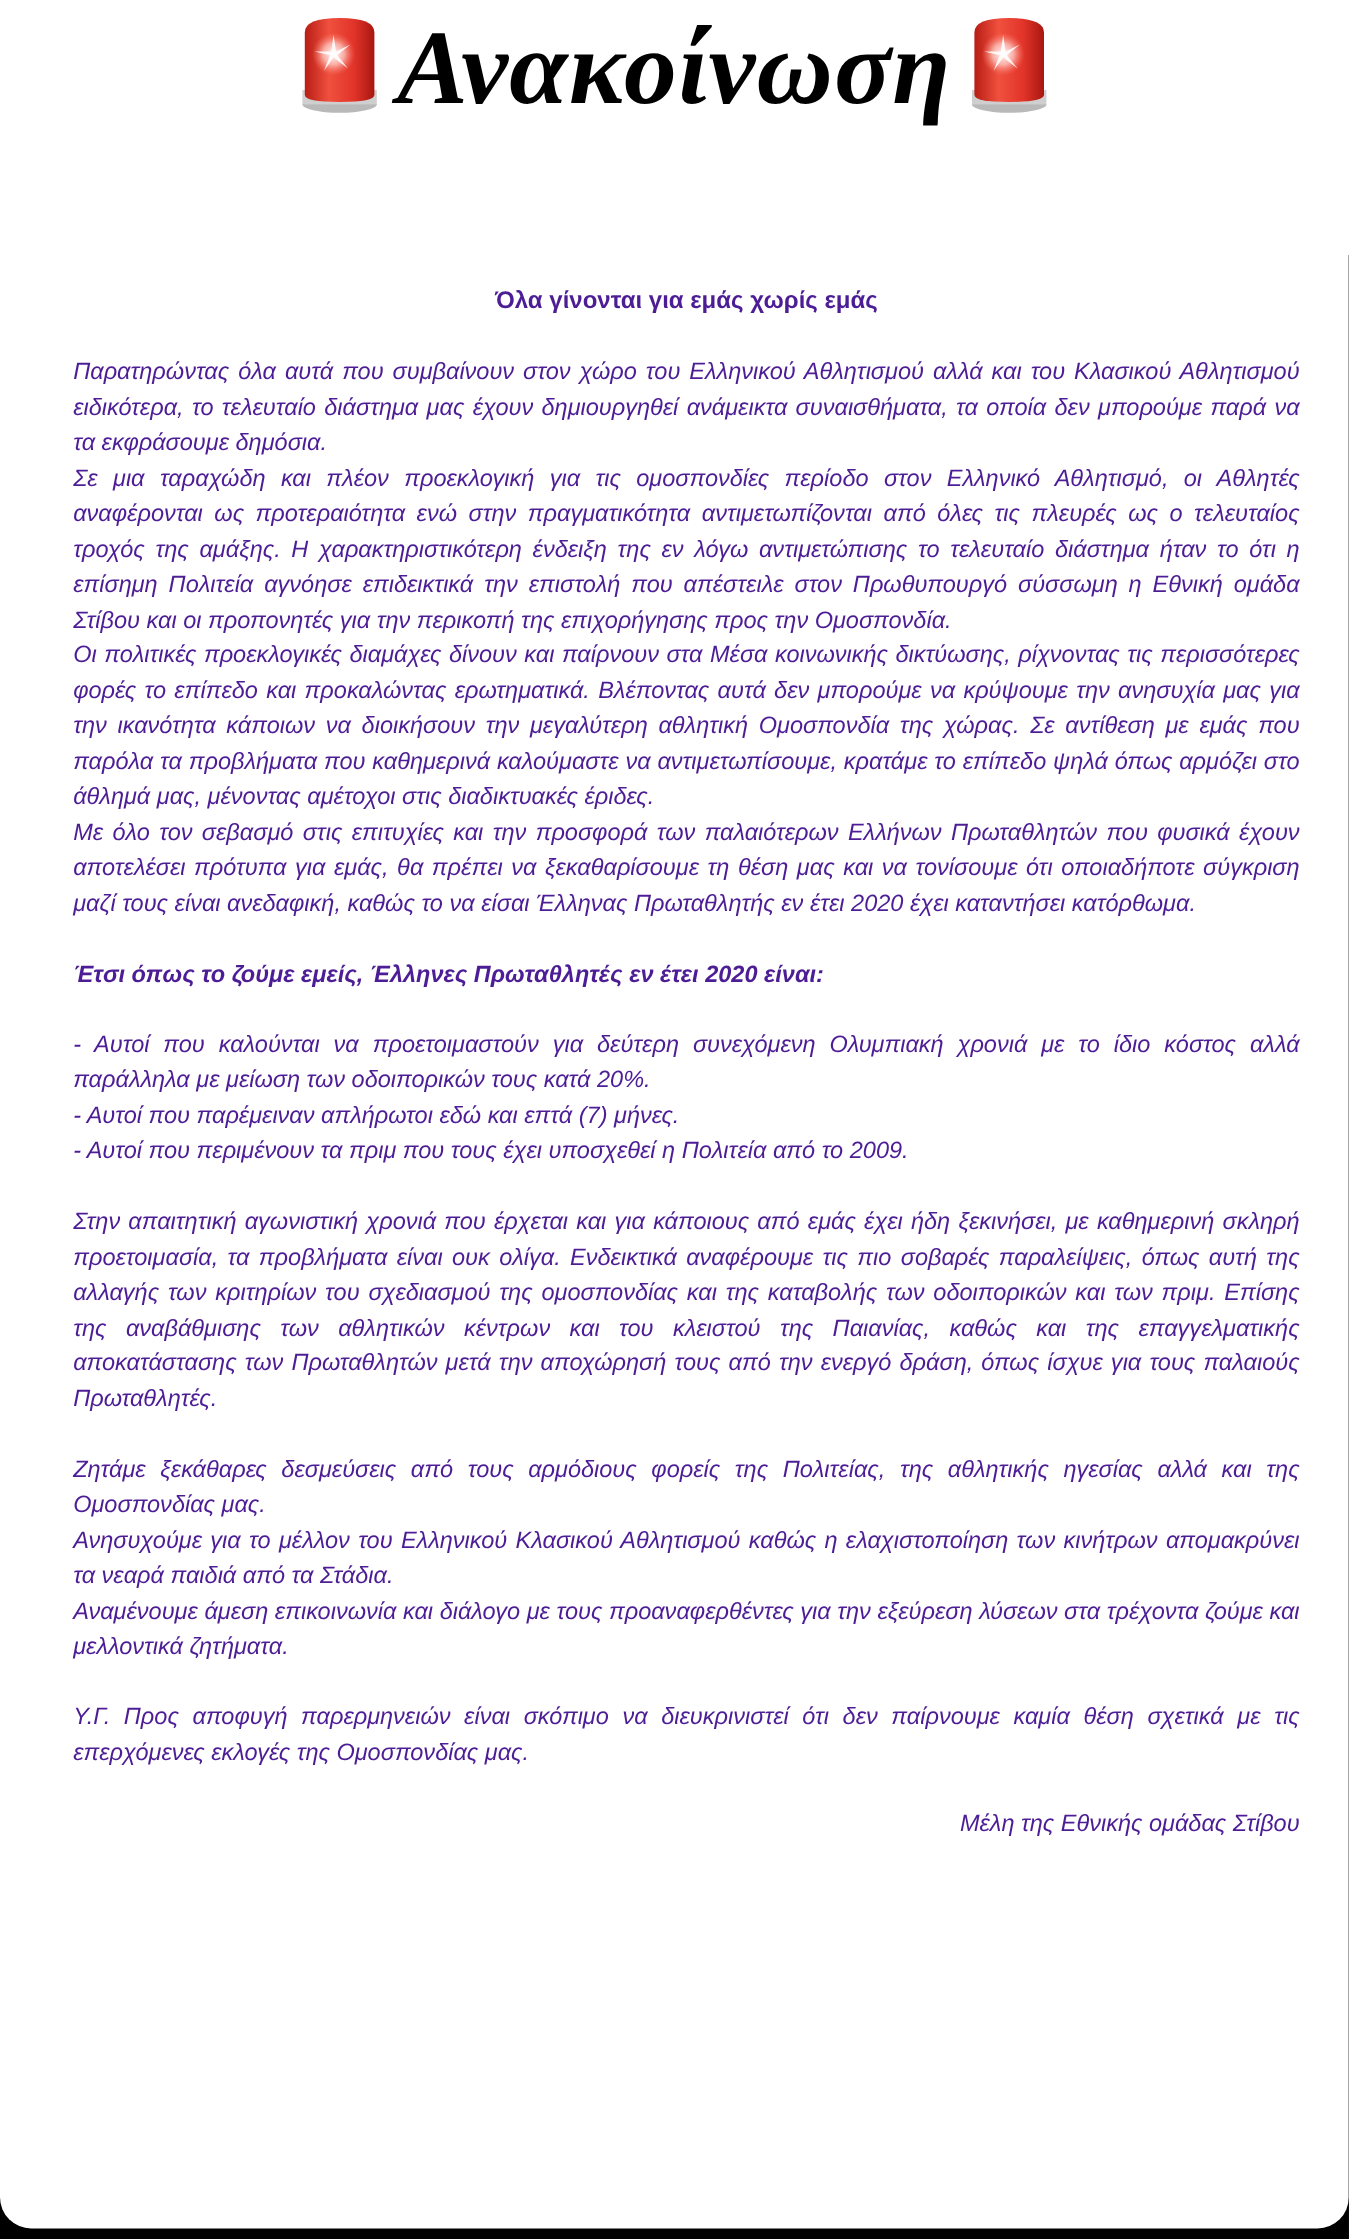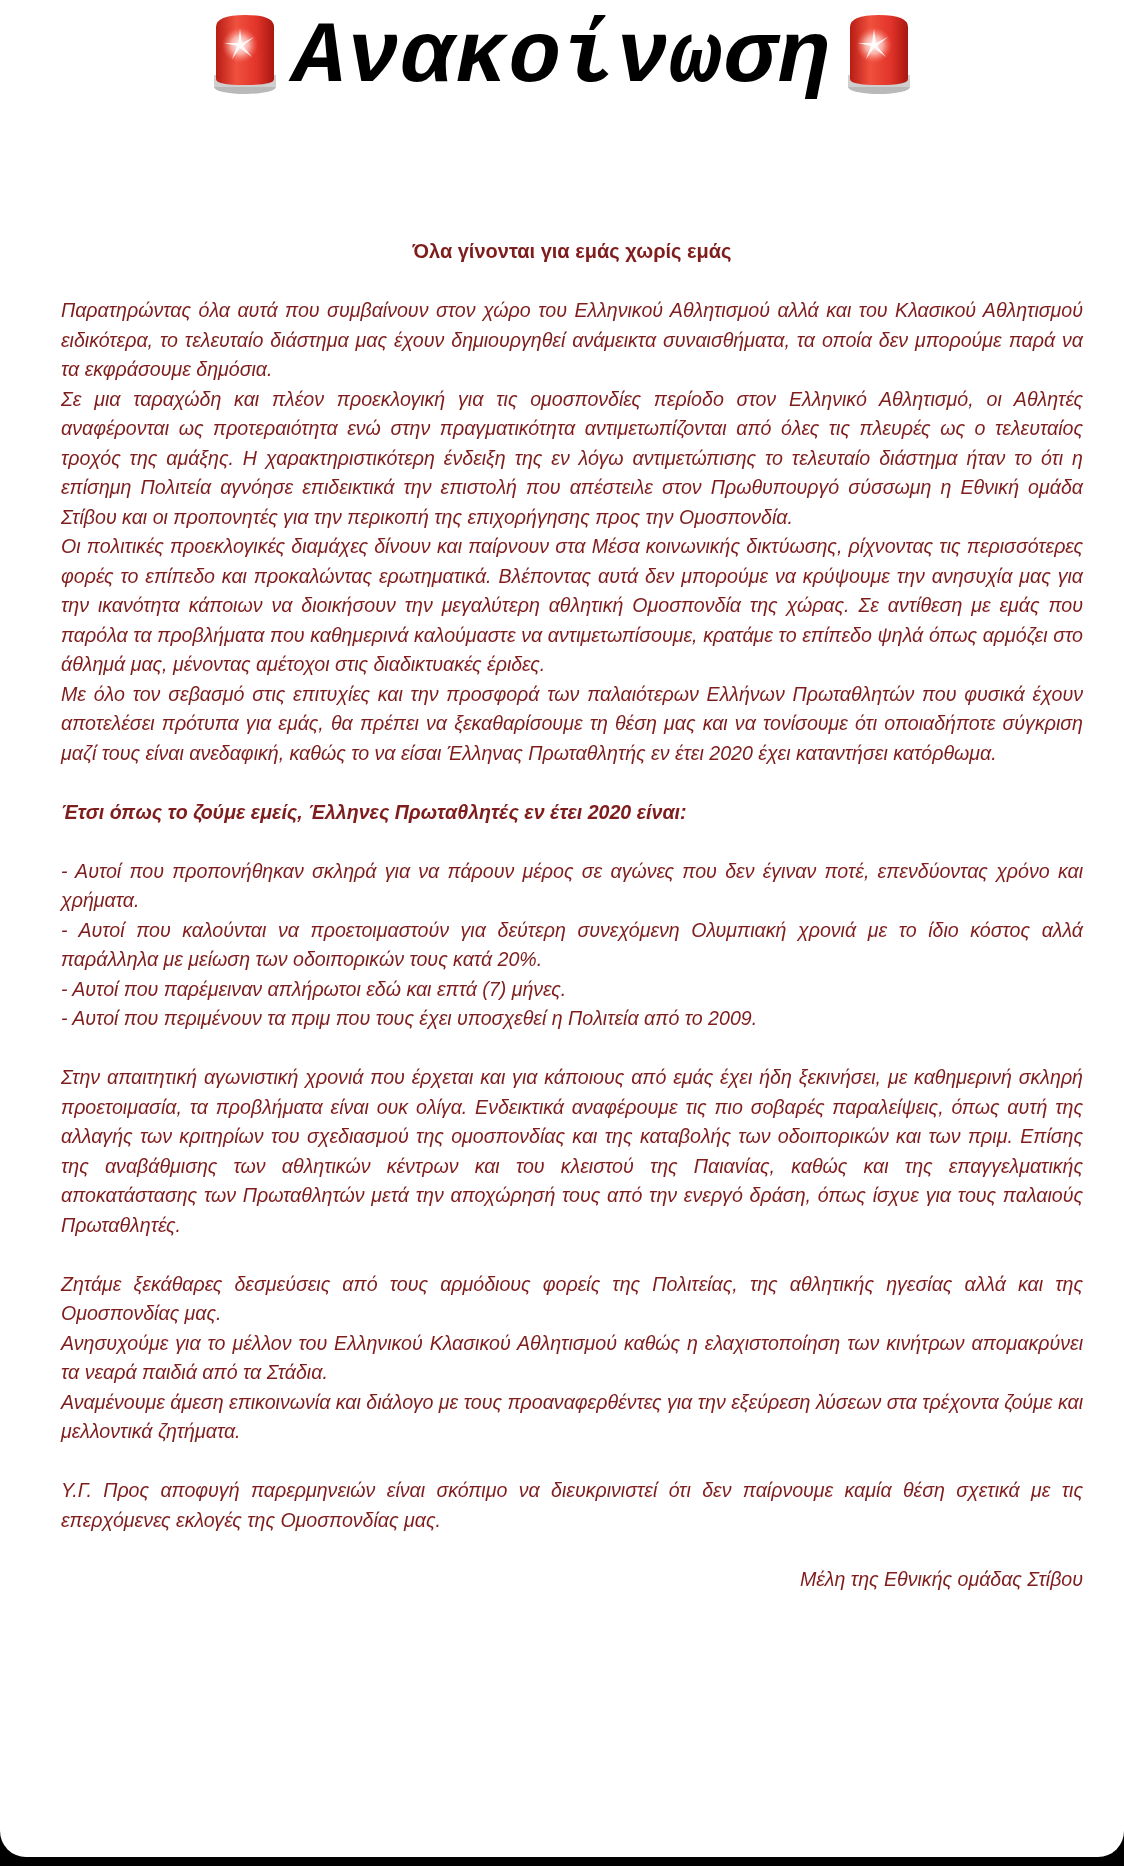--- a/index.html
+++ b/index.html
@@ -6,28 +6,28 @@
   body { width:1124px; height:1866px; position:relative; overflow:hidden; font-family:"Liberation Sans", sans-serif; }
   .page {
     position:absolute; left:0; top:0; width:1124px; height:1857px;
     background:#fff; border-radius:0 0 26px 26px; overflow:hidden;
   }
   .header {
     position:absolute; left:0; top:0; width:1124px; height:120px;
     display:flex; align-items:center; justify-content:center;
   }
   .title {
-    font-family:Liberation Mono, monospace; font-weight:bold; font-style:italic;
+    font-family:Liberation Serif, serif; font-weight:bold; font-style:italic;
     font-size:88px; color:#000; letter-spacing:1px; margin:0 15px; line-height:1;
     position:relative; top:-2px;
   }
   .siren { width:66px; height:82px; position:relative; top:-6px; }
   .doc {
     position:absolute; left:61px; top:230px; width:1022px;
-    font-family:"Liberation Sans", sans-serif; font-size:19.6px; color:#7f1d1d;
+    font-family:"Liberation Sans", sans-serif; font-size:19.6px; color:#4c1d95;
     line-height:29.5px; text-align:justify;
   }
   .subtitle { text-align:center; font-weight:bold; font-size:20px; margin:0 0 24px 0; line-height:42px;}
   .doc p { margin:0;font-style:italic; }
   .gap { height:29.5px; }
   .bold-head { font-weight:bold; }
   .signature { text-align:right; }
 </style>
 </head>
 <body>
@@ -69,21 +69,20 @@
 
     <p>Παρατηρώντας όλα αυτά που συμβαίνουν στον χώρο του Ελληνικού Αθλητισμού αλλά και του Κλασικού Αθλητισμού ειδικότερα, το τελευταίο διάστημα μας έχουν δημιουργηθεί ανάμεικτα συναισθήματα, τα οποία δεν μπορούμε παρά να τα εκφράσουμε δημόσια.</p>
     <p>Σε μια ταραχώδη και πλέον προεκλογική για τις ομοσπονδίες περίοδο στον Ελληνικό Αθλητισμό, οι Αθλητές αναφέρονται ως προτεραιότητα ενώ στην πραγματικότητα αντιμετωπίζονται από όλες τις πλευρές ως ο τελευταίος τροχός της αμάξης. Η χαρακτηριστικότερη ένδειξη της εν λόγω αντιμετώπισης το τελευταίο διάστημα ήταν το ότι η επίσημη Πολιτεία αγνόησε επιδεικτικά την επιστολή που απέστειλε στον Πρωθυπουργό σύσσωμη η Εθνική ομάδα Στίβου και οι προπονητές για την περικοπή της επιχορήγησης προς την Ομοσπονδία.</p>
     <p>Οι πολιτικές προεκλογικές διαμάχες δίνουν και παίρνουν στα Μέσα κοινωνικής δικτύωσης, ρίχνοντας τις περισσότερες φορές το επίπεδο και προκαλώντας ερωτηματικά. Βλέποντας αυτά δεν μπορούμε να κρύψουμε την ανησυχία μας για την ικανότητα κάποιων να διοικήσουν την μεγαλύτερη αθλητική Ομοσπονδία της χώρας. Σε αντίθεση με εμάς που παρόλα τα προβλήματα που καθημερινά καλούμαστε να αντιμετωπίσουμε, κρατάμε το επίπεδο ψηλά όπως αρμόζει στο άθλημά μας, μένοντας αμέτοχοι στις διαδικτυακές έριδες.</p>
     <p>Με όλο τον σεβασμό στις επιτυχίες και την προσφορά των παλαιότερων Ελλήνων Πρωταθλητών που φυσικά έχουν αποτελέσει πρότυπα για εμάς, θα πρέπει να ξεκαθαρίσουμε τη θέση μας και να τονίσουμε ότι οποιαδήποτε σύγκριση μαζί τους είναι ανεδαφική, καθώς το να είσαι Έλληνας Πρωταθλητής εν έτει 2020 έχει καταντήσει κατόρθωμα.</p>
 
     <div class="gap"></div>
     <p class="bold-head">Έτσι όπως το ζούμε εμείς, Έλληνες Πρωταθλητές εν έτει 2020 είναι:</p>
     <div class="gap"></div>
 
-    <p>- Αυτοί που προπονήθηκαν σκληρά για να πάρουν μέρος σε αγώνες που δεν έγιναν ποτέ, επενδύοντας χρόνο και χρήματα.</p>
     <p>- Αυτοί που καλούνται να προετοιμαστούν για δεύτερη συνεχόμενη Ολυμπιακή χρονιά με το ίδιο κόστος αλλά παράλληλα με μείωση των οδοιπορικών τους κατά 20%.</p>
     <p>- Αυτοί που παρέμειναν απλήρωτοι εδώ και επτά (7) μήνες.</p>
     <p>- Αυτοί που περιμένουν τα πριμ που τους έχει υποσχεθεί η Πολιτεία από το 2009.</p>
 
     <div class="gap"></div>
     <p>Στην απαιτητική αγωνιστική χρονιά που έρχεται και για κάποιους από εμάς έχει ήδη ξεκινήσει, με καθημερινή σκληρή προετοιμασία, τα προβλήματα είναι ουκ ολίγα. Ενδεικτικά αναφέρουμε τις πιο σοβαρές παραλείψεις, όπως αυτή της αλλαγής των κριτηρίων του σχεδιασμού της ομοσπονδίας και της καταβολής των οδοιπορικών και των πριμ. Επίσης της αναβάθμισης των αθλητικών κέντρων και του κλειστού της Παιανίας, καθώς και της επαγγελματικής αποκατάστασης των Πρωταθλητών μετά την αποχώρησή τους από την ενεργό δράση, όπως ίσχυε για τους παλαιούς Πρωταθλητές.</p>
 
     <div class="gap"></div>
     <p>Ζητάμε ξεκάθαρες δεσμεύσεις από τους αρμόδιους φορείς της Πολιτείας, της αθλητικής ηγεσίας αλλά και της Ομοσπονδίας μας.</p>
     <p>Ανησυχούμε για το μέλλον του Ελληνικού Κλασικού Αθλητισμού καθώς η ελαχιστοποίηση των κινήτρων απομακρύνει τα νεαρά παιδιά από τα Στάδια.</p>

